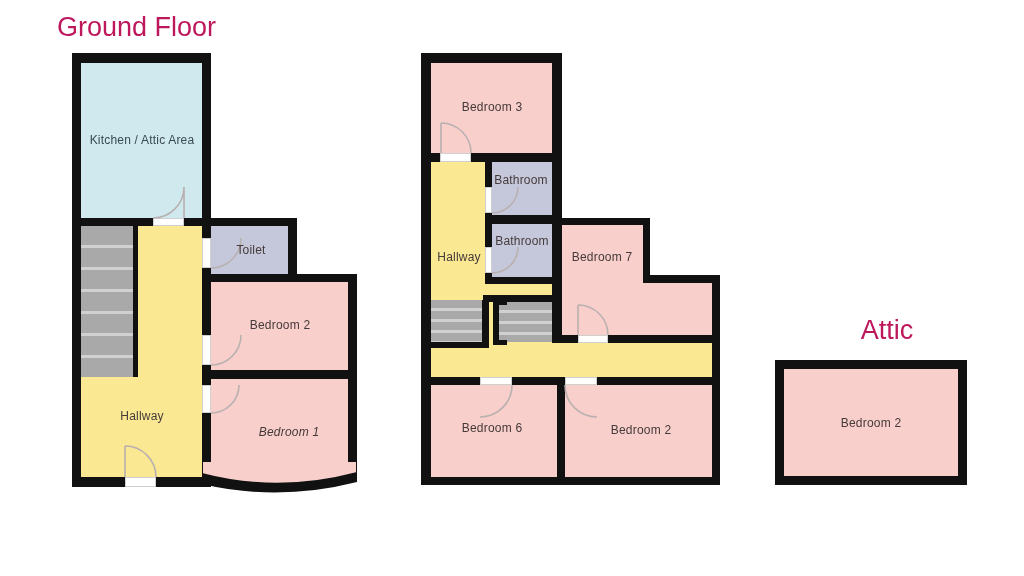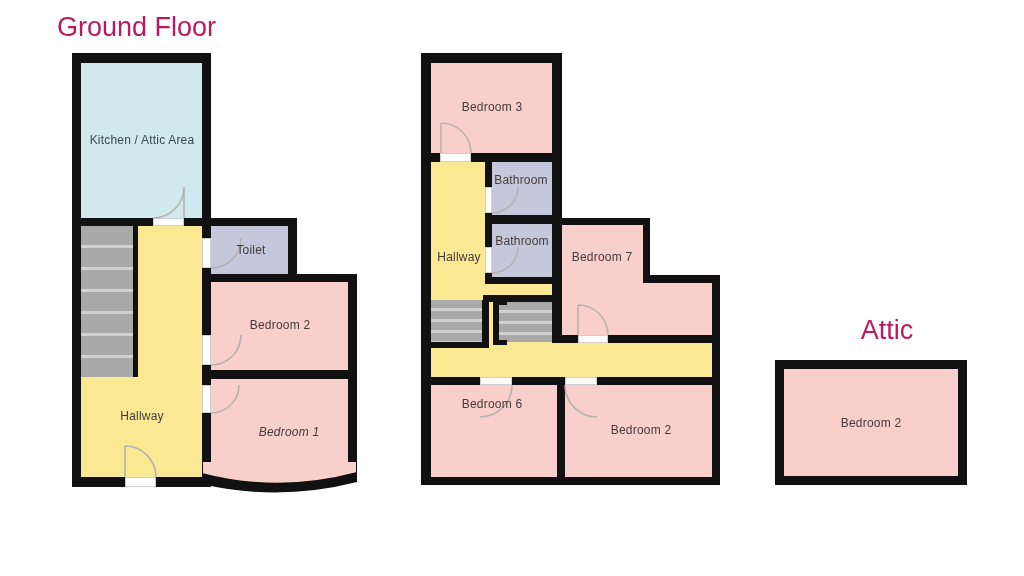--- a/index.html
+++ b/index.html
@@ -114,21 +114,21 @@
   <div class="gap" style="left:485px;top:247px;width:7px;height:26px;"></div>
   <div class="gap" style="left:578px;top:335px;width:30px;height:8px;"></div>
   <div class="gap" style="left:480px;top:377px;width:32px;height:8px;"></div>
   <div class="gap" style="left:565px;top:377px;width:32px;height:8px;"></div>
 
   <span class="room-label" style="left:492px;top:107px;">Bedroom 3</span>
   <span class="room-label" style="left:521px;top:180px;">Bathroom</span>
   <span class="room-label" style="left:522px;top:241px;">Bathroom</span>
   <span class="room-label" style="left:459px;top:257px;">Hallway</span>
   <span class="room-label" style="left:602px;top:257px;">Bedroom 7</span>
-  <span class="room-label" style="left:492px;top:404px;">Bedroom 6</span>
+  <span class="room-label" style="left:492px;top:428px;">Bedroom 6</span>
   <span class="room-label" style="left:641px;top:430px;">Bedroom 2</span>
 
   <span class="floor-title centered" style="left:879px;top:315px;">Attic</span>
   <div class="wall" style="left:775px;top:360px;width:192px;height:125px;"></div>
   <div class="fill pink" style="left:784px;top:369px;width:174px;height:107px;z-index:3;"></div>
   <span class="room-label" style="left:871px;top:423px;">Bedroom 2</span>
 
   <svg id="arc-layer" width="1024" height="576" viewBox="0 0 1024 576">
 
     <path d="M203,462 L356,462 L356,473 Q278,492 203,475 Z" fill="#f8cfcb" stroke="none"></path>

